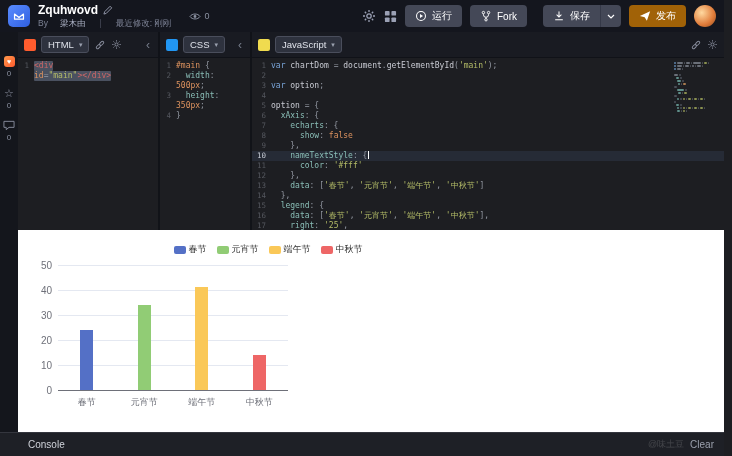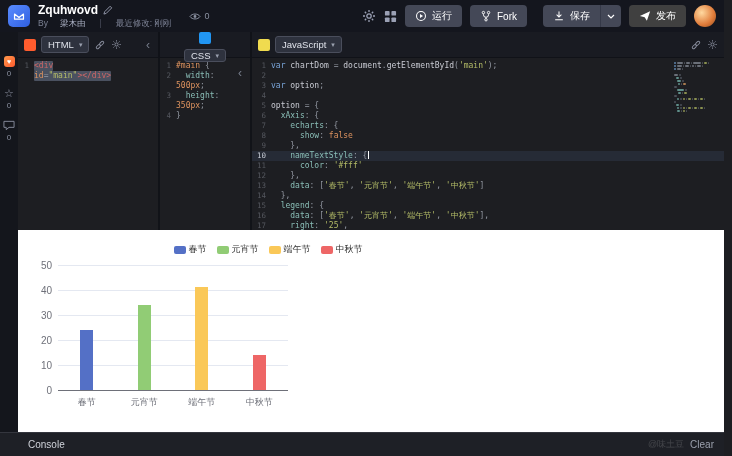--- a/index.html
+++ b/index.html
@@ -19,40 +19,40 @@
   .byline-row a { color:#a9afc2; text-decoration:none; cursor:pointer; }
   .byline-sep { color:#4a4e5c; margin:0 2px; }
   .views { display:flex; align-items:center; gap:3px; color:#8a90a0; font-size:9px; margin-left:10px; }
   .hspacer { flex:1; }
   .hicon { color:#9aa0b4; display:flex; align-items:center; cursor:pointer; }
   .hbtn { background:#444857; color:#fff; font-size:10px; height:22px; border:none; border-radius:4px;
     display:flex; align-items:center; gap:5px; padding:0 10px; cursor:pointer; font-family:inherit; white-space:nowrap; }
   .btn-group { display:flex;padding-left:8px; }
   .btn-group .hbtn.main { border-radius:4px 0 0 4px; }
   .btn-group .hbtn.caret { border-radius:0 4px 4px 0; padding:0 6px; border-left:1px solid #353948; }
-  .hbtn.publish { background:#404040; }
+  .hbtn.publish { background:#a16207; }
   .avatar { width:22px; height:22px; border-radius:50%; flex:0 0 auto; cursor:pointer;
     background:radial-gradient(circle at 35% 35%, #ffd9a0, #e07b39 60%, #8a4a1f); }
 
   
   .rail { position:absolute; top:32px; left:0; bottom:24px; width:18px; background:#14161c;
     display:flex; flex-direction:column; align-items:center; padding-top:24px; z-index:4; }
   .rail .count { font-size:8px; color:#8a90a0; margin:2px 0 10px 0; }
   .heart-sq { width:11px; height:11px; border-radius:3px; background:linear-gradient(135deg,#ff9a4c,#ff5a2e);
     display:flex; align-items:center; justify-content:center; color:#fff; font-size:7px; cursor:pointer; }
   .rail .glyph { color:#8a8f9f; font-size:11px; line-height:11px; cursor:pointer; }
   .rail svg { cursor:pointer; }
 
   
   .toolbar { position:absolute; top:32px; left:18px; right:0; height:26px; background:#191b22;
     border-bottom:1px solid #101218; z-index:3; }
   .tseg { position:absolute; top:0; bottom:0; display:flex; align-items:center; padding:0 6px; gap:5px;
     border-right:2px solid #101218; }
   .tseg.html { left:0; width:142px; }
-  .tseg.css  { left:142px; width:92px;flex-direction:column; }
+  .tseg.css  { left:142px; width:92px; }
   .tseg.js   { left:234px; right:0; border-right:none; }
   .lang-ic { width:12px; height:12px; border-radius:2px; flex:0 0 auto; }
   .lang-ic.html { background:#ff5c2e; }
   .lang-ic.css  { background:#2196f3; }
   .lang-ic.js   { background:#f0db4f; }
   .tselect { height:17px; background:#2e323e; border:1px solid #4a4e5c; border-radius:3px;
     display:flex; align-items:center; gap:5px; padding:0 6px; font-size:9.5px; color:#dfe2ea; cursor:pointer; white-space:nowrap; }
   .tselect .car { font-size:7px; color:#9aa0ae; }
   .ticon { color:#8a8f9f; display:flex; align-items:center; cursor:pointer; }
   .tgrow { flex:1; }

